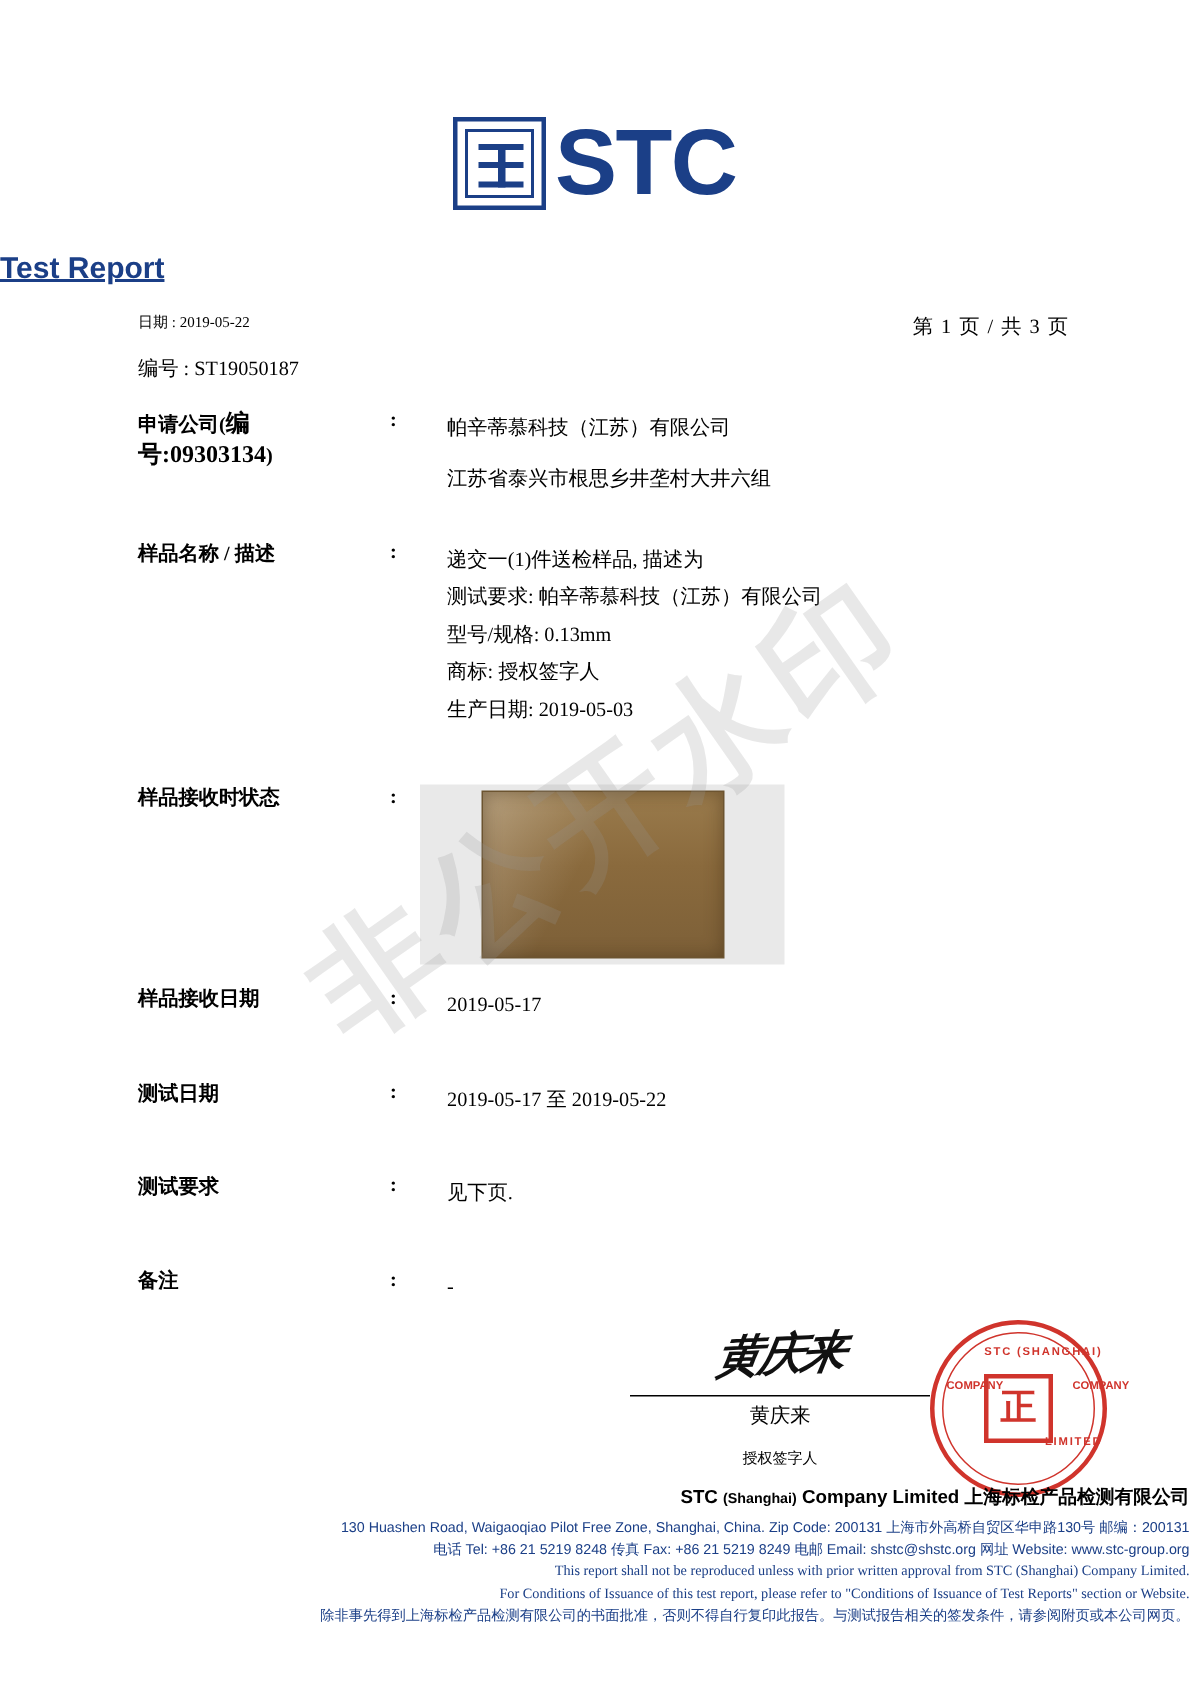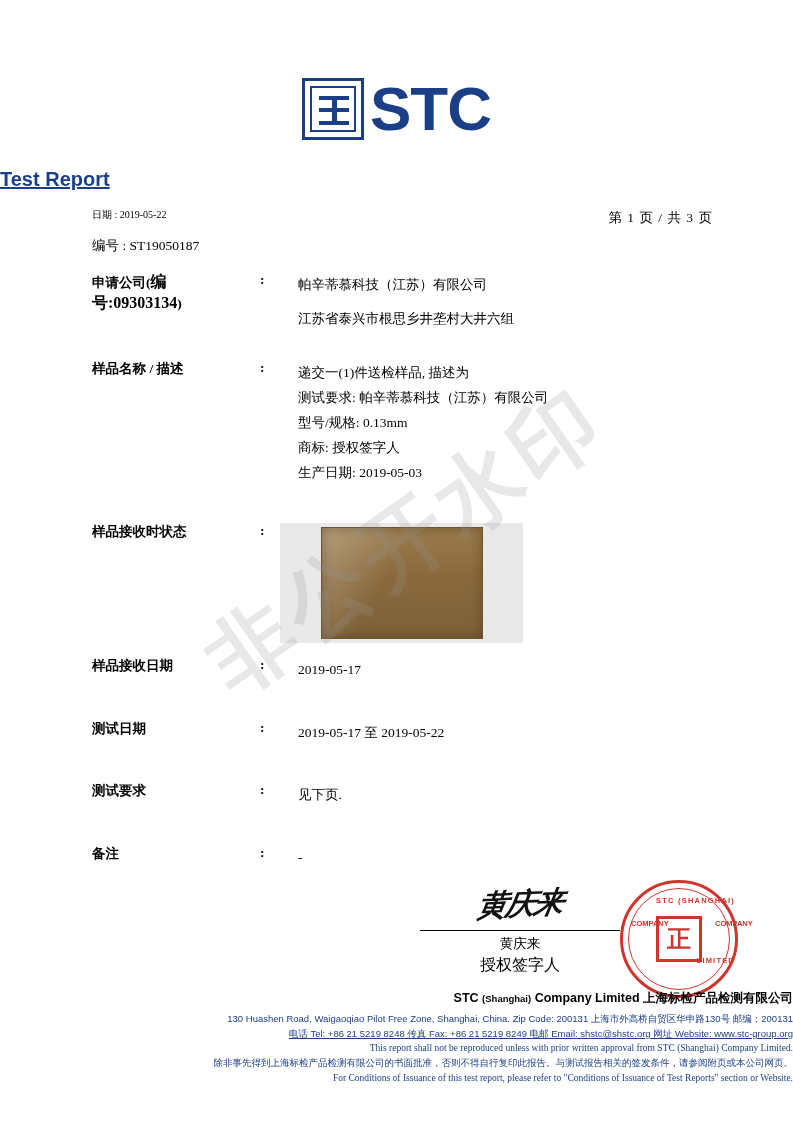--- a/index.html
+++ b/index.html
@@ -219,22 +219,22 @@
   }
   .sig-line {
     border-top: 1px solid #000;
     margin-top: 2px;
   }
   .sig-name {
     font-size: 13.5px;
     margin-top: 4px;
   }
   .sig-role {
-    font-size: 16px;
-    margin-top: 2px;
+    font-size: 10px;
+    margin-top: 12px;
   }
 
   
   .stamp {
     position: absolute;
     left: 620px;
     top: 880px;
     width: 118px;
     height: 118px;
     border: 3px solid #d0342c;
@@ -310,21 +310,21 @@
     color: #000;
     margin-bottom: 4px;
   }
   .footer .f-company .sm { font-size: 9.5px; }
   .footer .f-line {
     font-family: "Liberation Sans", sans-serif;
     font-size: 9.5px;
     color: #1b3f87;
     line-height: 15px;
   }
-  .footer .f-line.blue2 { color: #1b3f87; text-decoration: underline; }
+  .footer .f-line.blue2 { color: #1b3f87; }
   .footer .f-line.dark { color: #1b3f87; font-family: Liberation Serif, serif; }
 </style>
 </head>
 <body>
 
 <div class="page">
 
   <div class="watermark">非公开水印</div>
 
   <div class="logo-wrap">
@@ -413,17 +413,17 @@
     <div class="sq">
         <span>正</span>
       </div>
   </div>
 
   <div class="footer">
     <div class="f-company"><span>STC</span> <span class="sm">(Shanghai)</span> <span>Company Limited 上海标检产品检测有限公司</span></div>
     <div class="f-line">130 Huashen Road, Waigaoqiao Pilot Free Zone, Shanghai, China. Zip Code: 200131 上海市外高桥自贸区华申路130号  邮编：200131</div>
     <div class="f-line blue2">电话 Tel: +86 21 5219 8248    传真 Fax: +86 21 5219 8249    电邮 Email: shstc@shstc.org    网址 Website: www.stc-group.org</div>
     <div class="f-line dark">This report shall not be reproduced unless with prior written approval from STC (Shanghai) Company Limited.</div>
+    <div class="f-line dark">For Conditions of Issuance of this test report, please refer to "Conditions of Issuance of Test Reports" section or Website.</div>
     <div class="f-line dark">除非事先得到上海标检产品检测有限公司的书面批准，否则不得自行复印此报告。与测试报告相关的签发条件，请参阅附页或本公司网页。</div>
-    <div class="f-line dark">For Conditions of Issuance of this test report, please refer to "Conditions of Issuance of Test Reports" section or Website.</div>
   </div>
 
 </div>
 
 </body></html>

